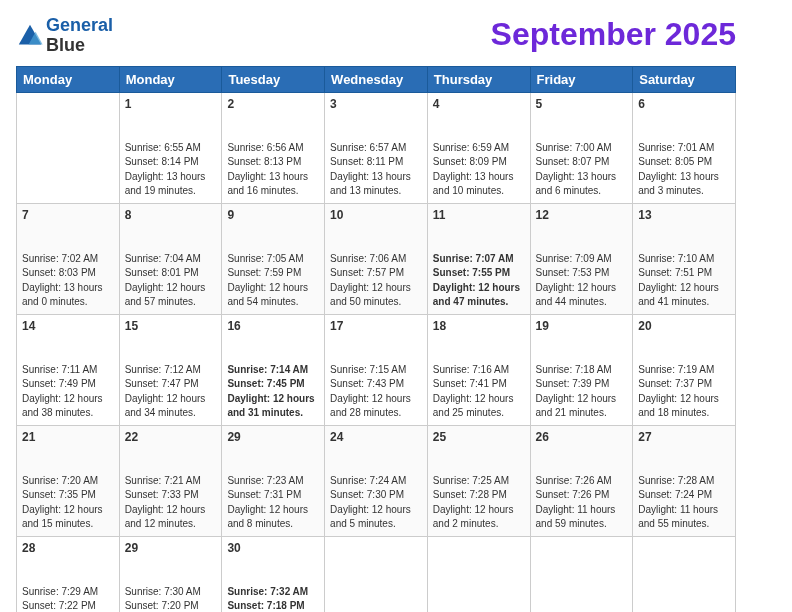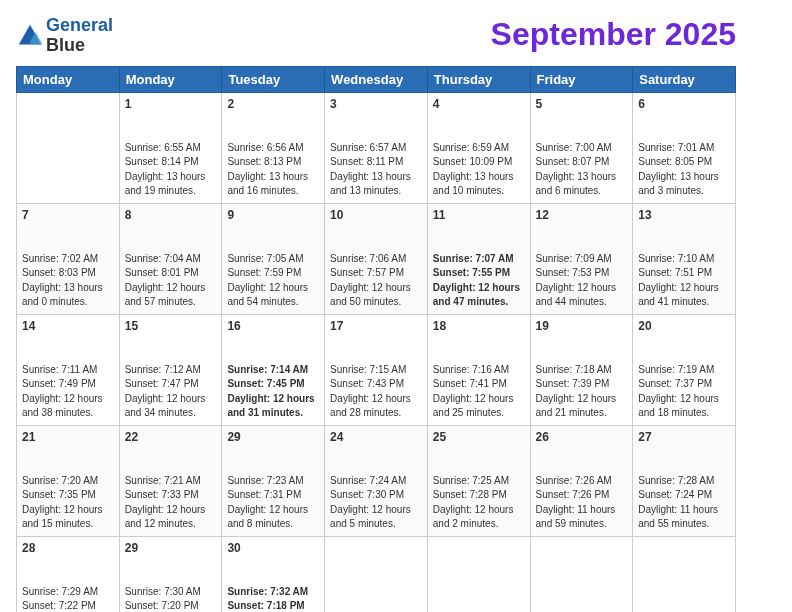--- a/index.html
+++ b/index.html
@@ -146,21 +146,21 @@
           <td>
             <span class="day-num">3</span>
             <div class="day-info" style="white-space: pre-line;">Sunrise: 6:57 AM
 Sunset: 8:11 PM
 Daylight: 13 hours
 and 13 minutes.</div>
           </td>
           <td>
             <span class="day-num">4</span>
             <div class="day-info" style="white-space: pre-line;">Sunrise: 6:59 AM
-Sunset: 10:09 PM
+Sunset: 8:09 PM
 Daylight: 13 hours
 and 10 minutes.</div>
           </td>
           <td>
             <span class="day-num">5</span>
             <div class="day-info" style="white-space: pre-line;">Sunrise: 7:00 AM
 Sunset: 8:07 PM
 Daylight: 13 hours
 and 6 minutes.</div>
           </td>

